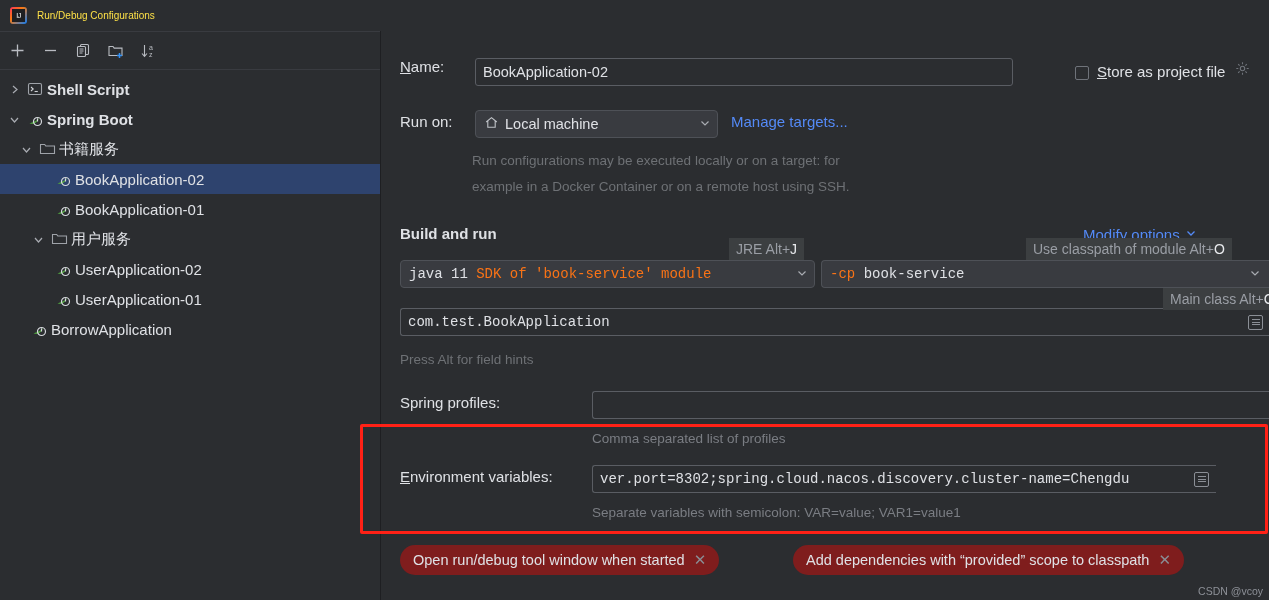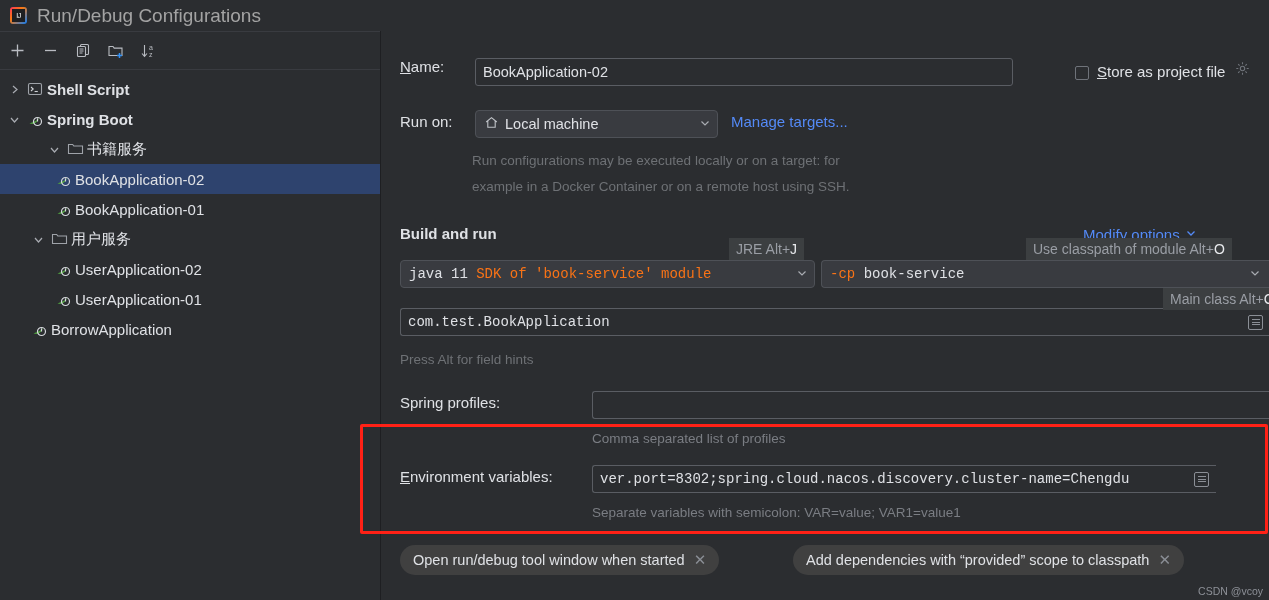--- a/index.html
+++ b/index.html
@@ -22,21 +22,21 @@
     width: 17px; height: 17px; border-radius: 3px; position: relative;
     background: linear-gradient(135deg,#fe315d 0%,#f97a12 38%,#087cfa 100%);
     flex: none;
   }
   .ij-logo::after {
     content: "IJ"; position: absolute; left: 2px; top: 2px;
     width: 13px; height: 13px; background: #1e1f22; color: #fff;
     font-size: 7px; font-family: "Liberation Sans", sans-serif;
     line-height: 13px; text-align: center; letter-spacing: -.5px;
   }
-  .title-text { font-size: 19px; color: #a3a3a3; }
+  .title-text { font-size: 10px; color: #fde047; }
 
   
   .toolbar {
     position: absolute; left: 0; top: 31px; width: 380px; height: 38px;
     background: #2b2d30; display: flex; align-items: center; gap: 3px;
     padding-left: 2px; border-top: 1px solid #393b40;
   }
   .tbtn {
     width: 30px; height: 30px; display: flex; align-items: center;
     justify-content: center; border-radius: 4px;
@@ -110,21 +110,21 @@
   .althint b { color: #e8eaed; font-weight: normal; }
 
   
   .annot {
     position: absolute; border: 3px solid #ff2116; border-radius: 2px;
     pointer-events: none; z-index: 40;
   }
 
   
   .chip {
-    height: 30px; border-radius: 15px; background: #404040;
+    height: 30px; border-radius: 15px; background: #7f1d1d;
     display: flex; align-items: center; gap: 9px; padding: 0 13px;
     font-size: 14.5px; color: #dfe1e5; white-space: nowrap;
   }
   .chip .x { color: #8a8e95; font-size: 15px; }
 
   .watermark {
     position: absolute; right: 6px; bottom: 3px;
     font-size: 10.5px; color: #8d9097;
   }
   .browse-ico {
@@ -204,21 +204,21 @@
       <span class="tree-icon">
         <svg width="17" height="17" viewBox="0 0 17 17">
           <path d="M2.5 12.5c4.5 1.5 8-1 9.5-5.5-3 3.5-6.5 4-9.5 5.5z" fill="#4f9f3f"></path>
           <circle cx="10.5" cy="10.5" r="4" fill="none" stroke="#d6d9dd" stroke-width="1.2"></circle>
           <path d="M10.5 7.3v3.2" stroke="#d6d9dd" stroke-width="1.2"></path>
         </svg>
       </span>
       <span class="tree-label bold">Spring Boot</span>
     </div>
 
-    <div class="tree-row" style="padding-left:44px">
+    <div class="tree-row" style="padding-left:16px">
       <span class="chev">
         <svg width="11" height="11" viewBox="0 0 11 11">
             <path d="M2 4l3.5 4L9 4" fill="none" stroke="#a9acb2" stroke-width="1.2"></path>
           </svg>
       </span>
       <span class="tree-icon">
         <svg width="17" height="16" viewBox="0 0 17 16">
           <path d="M1.5 3.5h4.2l1.1 1.5h8.7v7.5H1.5z" fill="none" stroke="#9fa3a9" stroke-width="1.1"></path>
         </svg>
       </span>

